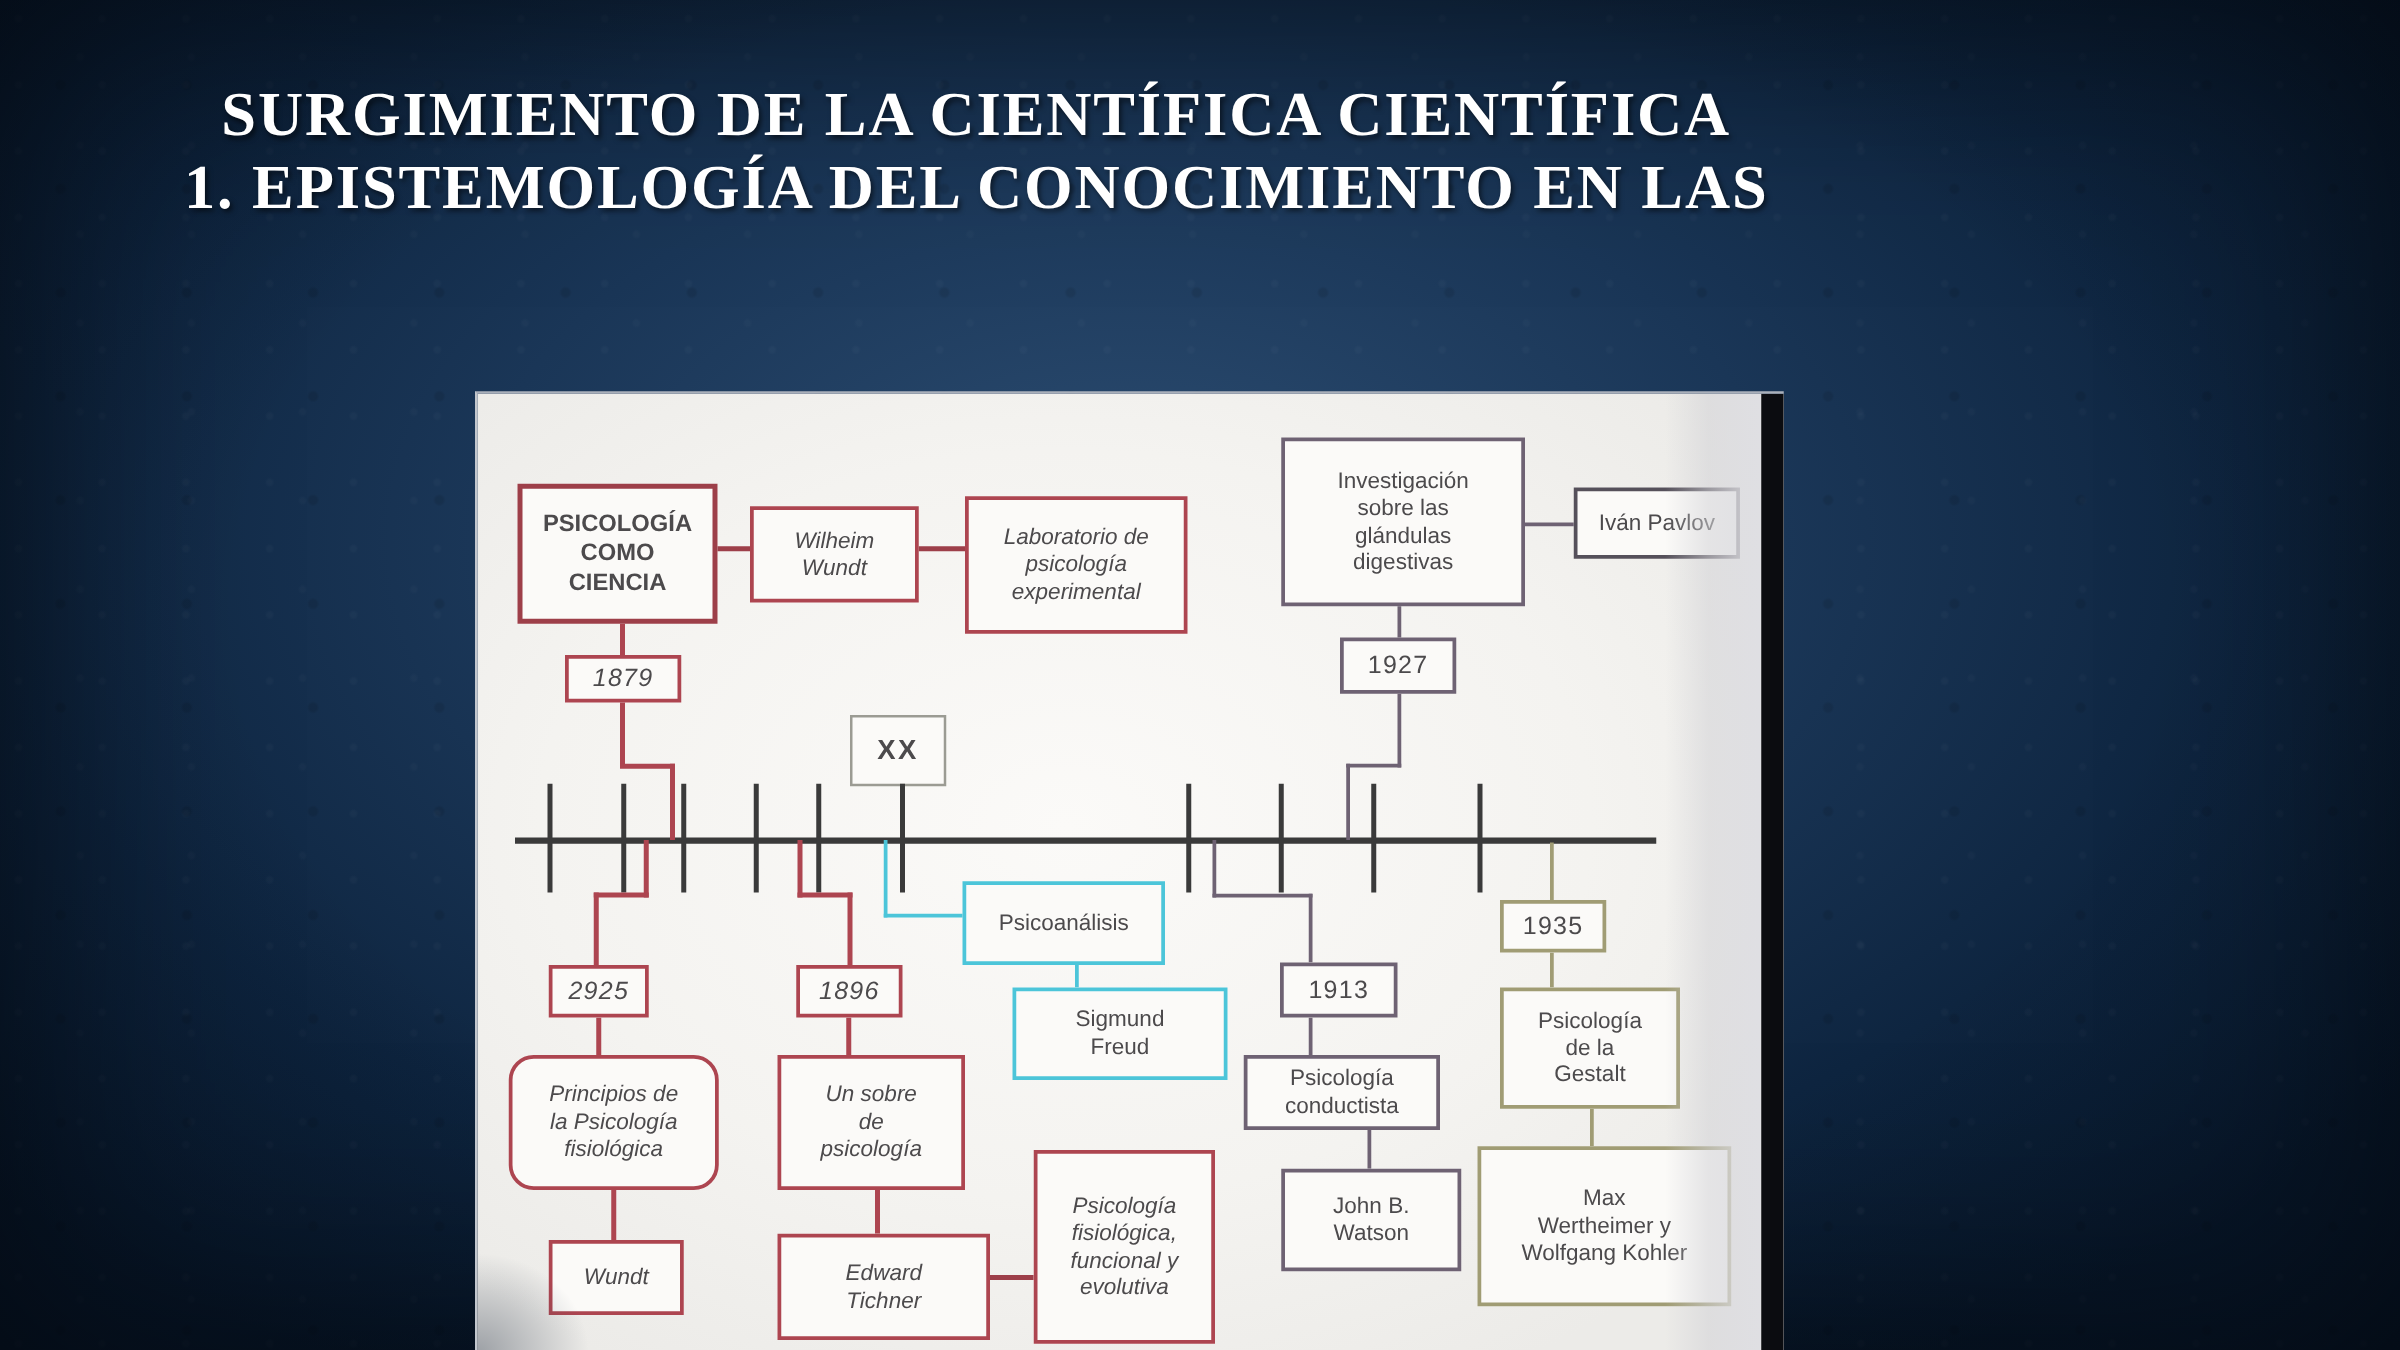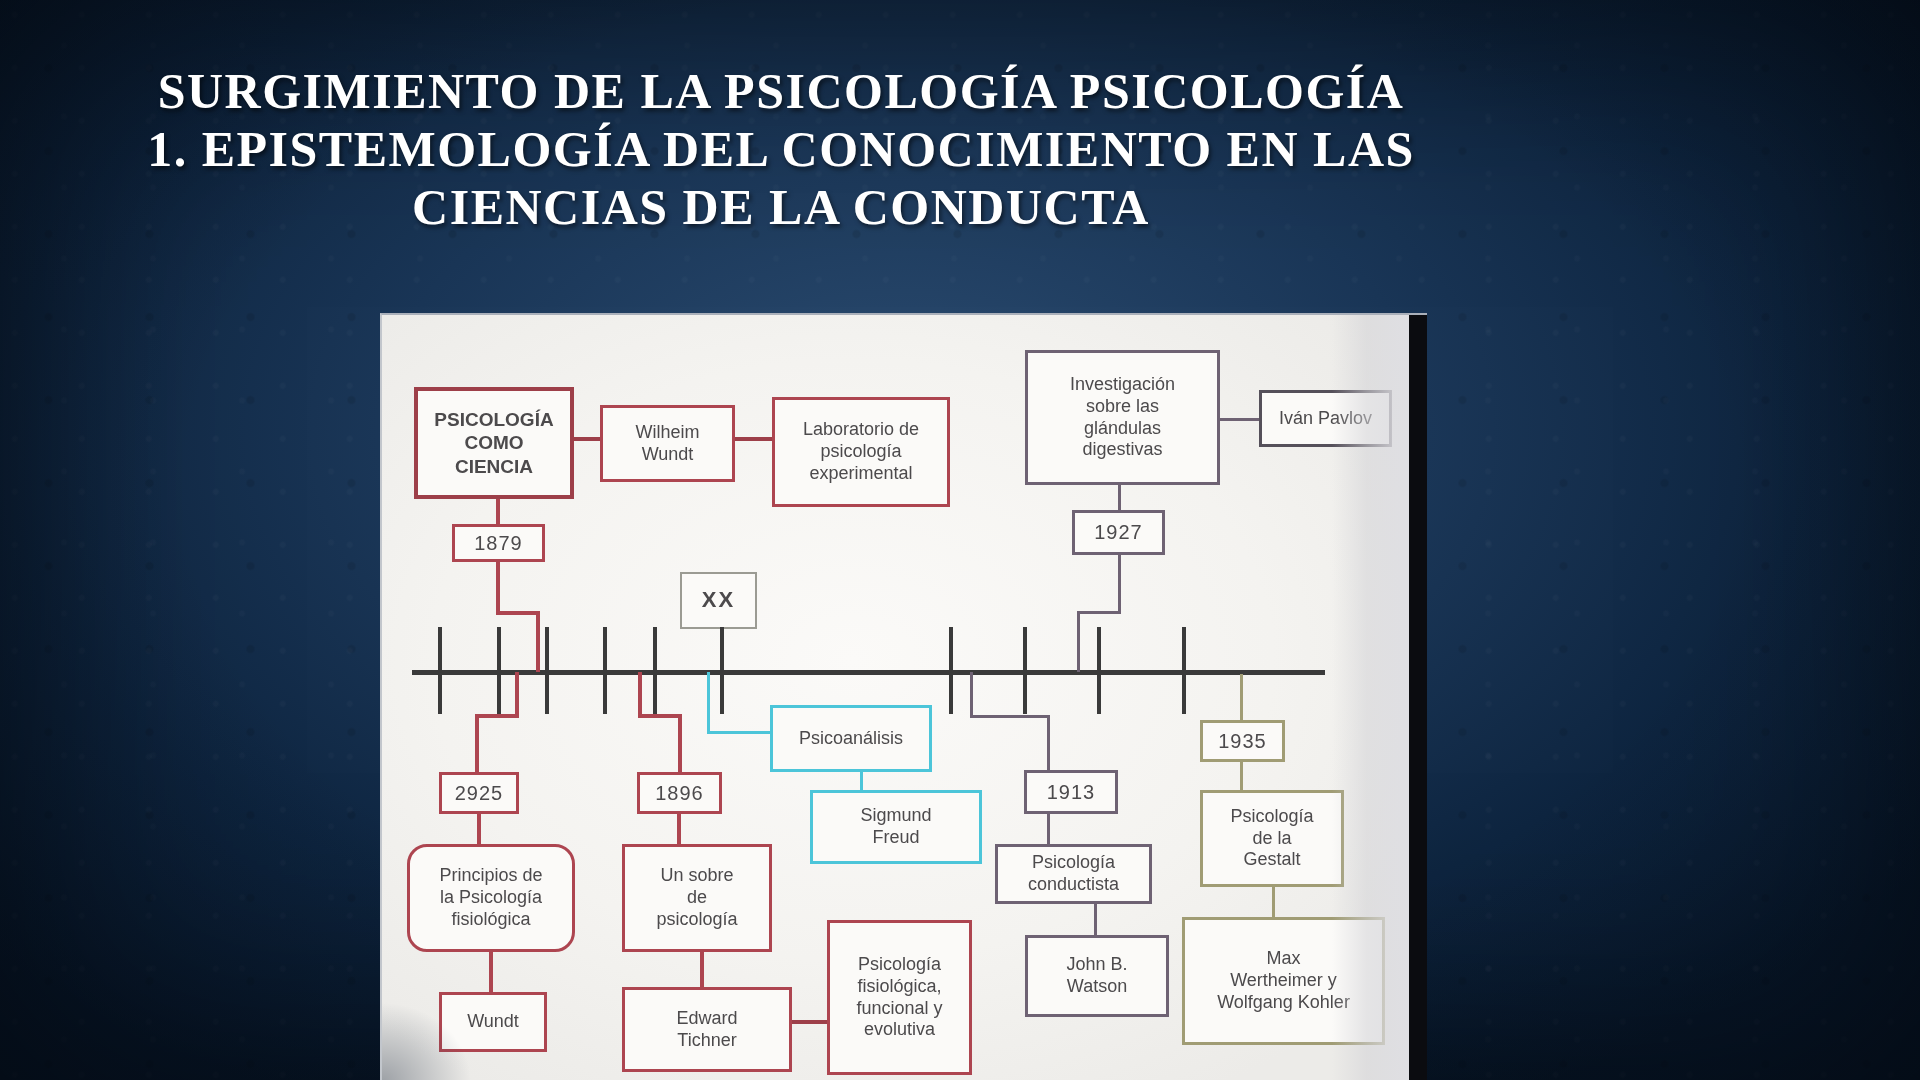--- a/index.html
+++ b/index.html
@@ -31,21 +31,21 @@
   .edge-gray{position:absolute;top:0;left:950px;width:77px;height:767px;
     background:linear-gradient(90deg, rgba(210,210,214,0) 0%, rgba(210,210,214,.55) 45%, #dfdfe3 100%);}
   .edge-black{position:absolute;top:0;left:1027px;width:18px;height:767px;background:#0b0c10;}
   .corner-shadow{position:absolute;left:0;top:687px;width:90px;height:80px;
     background:radial-gradient(ellipse at 0% 100%, rgba(60,70,85,.45), transparent 70%);}
   .bx{
     position:absolute;display:flex;align-items:center;justify-content:center;
     text-align:center;background:#fbfaf8;white-space:pre-line;
     font-size:18px;line-height:1.22;box-sizing:border-box;
   }
-  .red{border:3px solid var(--c-red);}
+  .red{border:3px solid var(--c-red);font-style:italic;}
   .red-bold{border:4px solid var(--c-red-dark);font-weight:700;font-size:19px;}
   .purple{border:3px solid var(--c-purple);}
   .darkgray{border:3px solid var(--c-darkgray);}
   .cyan{border:3px solid var(--c-cyan);}
   .olive{border:3px solid var(--c-olive);}
   .graybx{border:2px solid var(--c-gray);font-weight:700;font-size:22px;letter-spacing:2px;}
   .year{font-size:20px;letter-spacing:1px;}
   .timeline{position:absolute;left:30px;top:355px;width:913px;height:5px;background:var(--c-line);}
   .tick{position:absolute;top:312px;width:4px;height:87px;background:var(--c-line);}
   .ln{position:absolute;}
@@ -55,23 +55,22 @@
   .lp{background:var(--c-purple);}
   .lo{background:var(--c-olive);}
 </style>
 </head>
 <body>
 
 <div class="slide">
   <div class="vignette"></div>
 
   <div class="title">
-    <div>SURGIMIENTO DE LA PSICOLOGÍA PSICOLOGÍA</div>
+    <div>SURGIMIENTO DE LA CIENTÍFICA CIENTÍFICA</div>
     <div>1. EPISTEMOLOGÍA DEL CONOCIMIENTO EN LAS</div>
-    <div>CIENCIAS DE LA CONDUCTA</div>
   </div>
 
   <div class="paper">
 
     <div class="bx red-bold" style="left:32px;top:72px;width:160px;height:112px;">PSICOLOGÍA
 COMO
 CIENCIA</div>
     <div class="bx red" style="left:218px;top:90px;width:135px;height:77px;">Wilheim
 Wundt</div>
     <div class="bx red" style="left:390px;top:82px;width:178px;height:110px;">Laboratorio de

